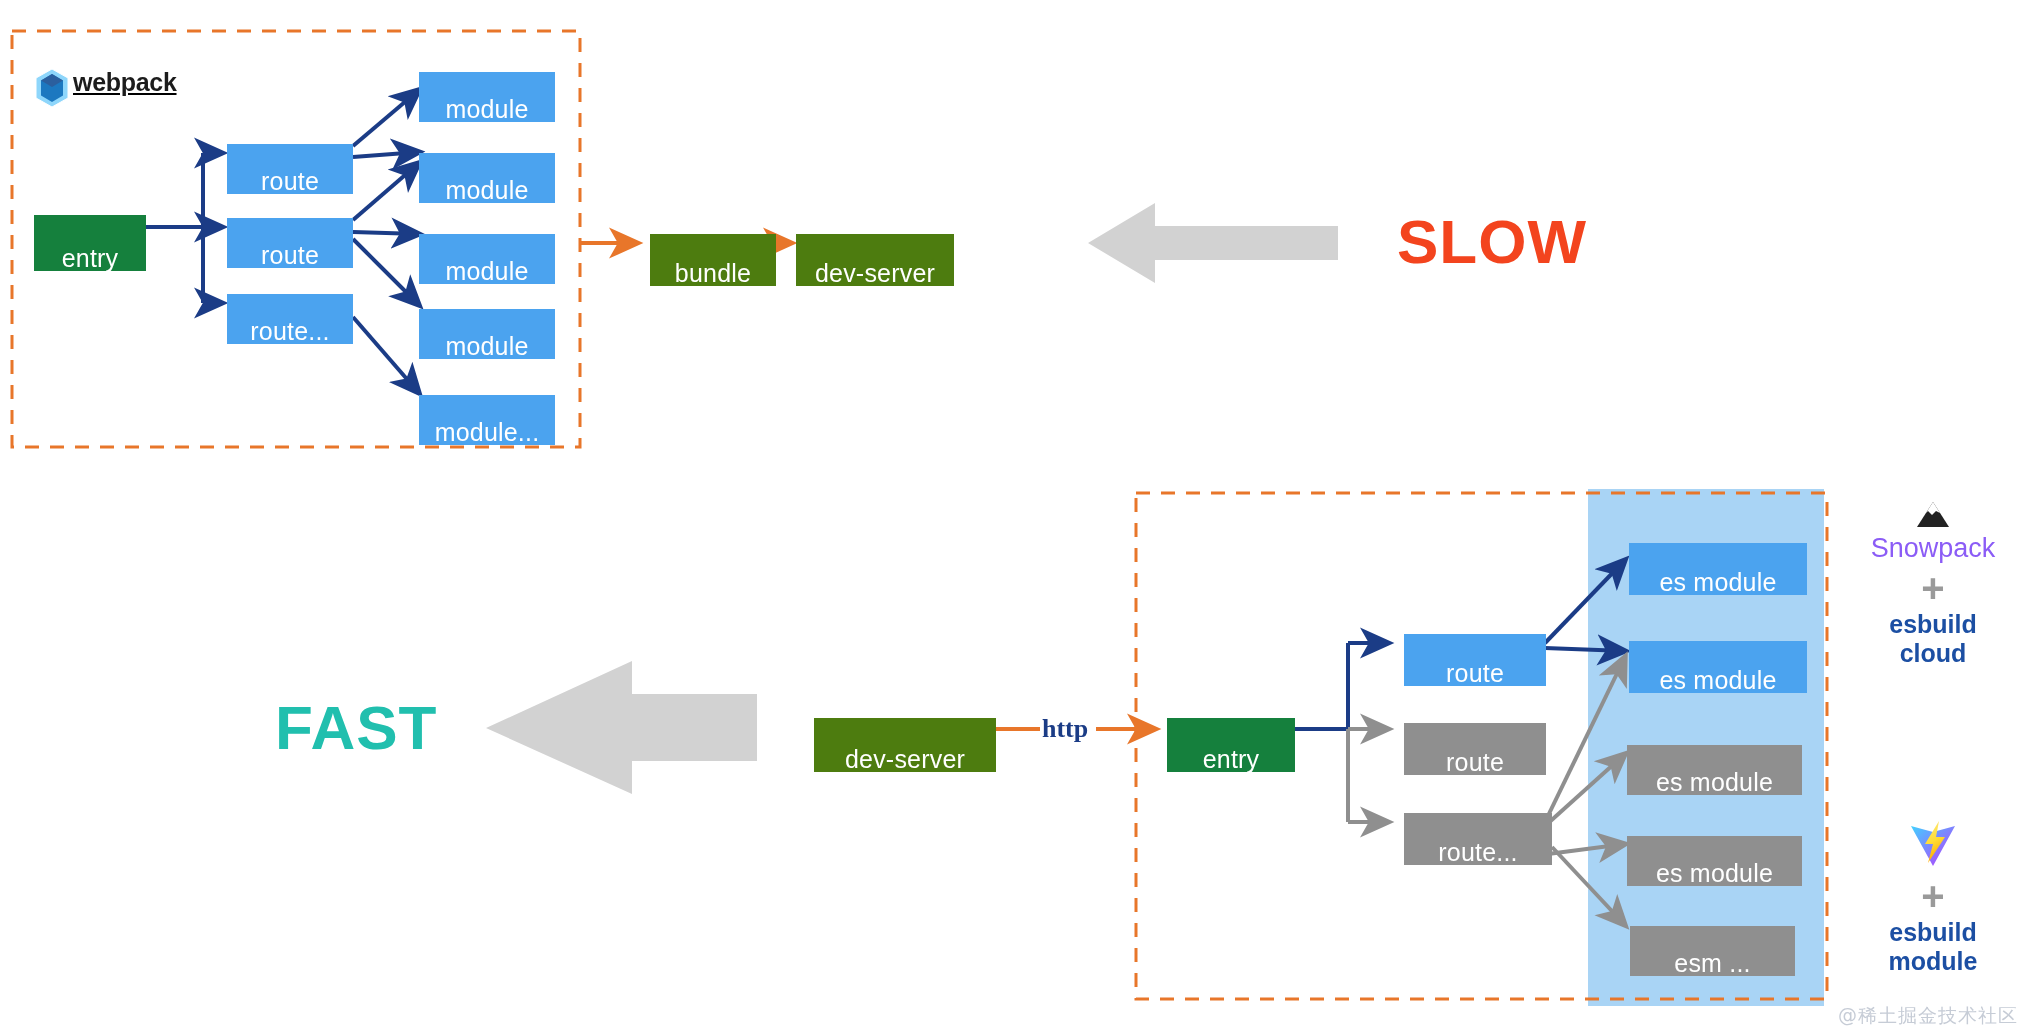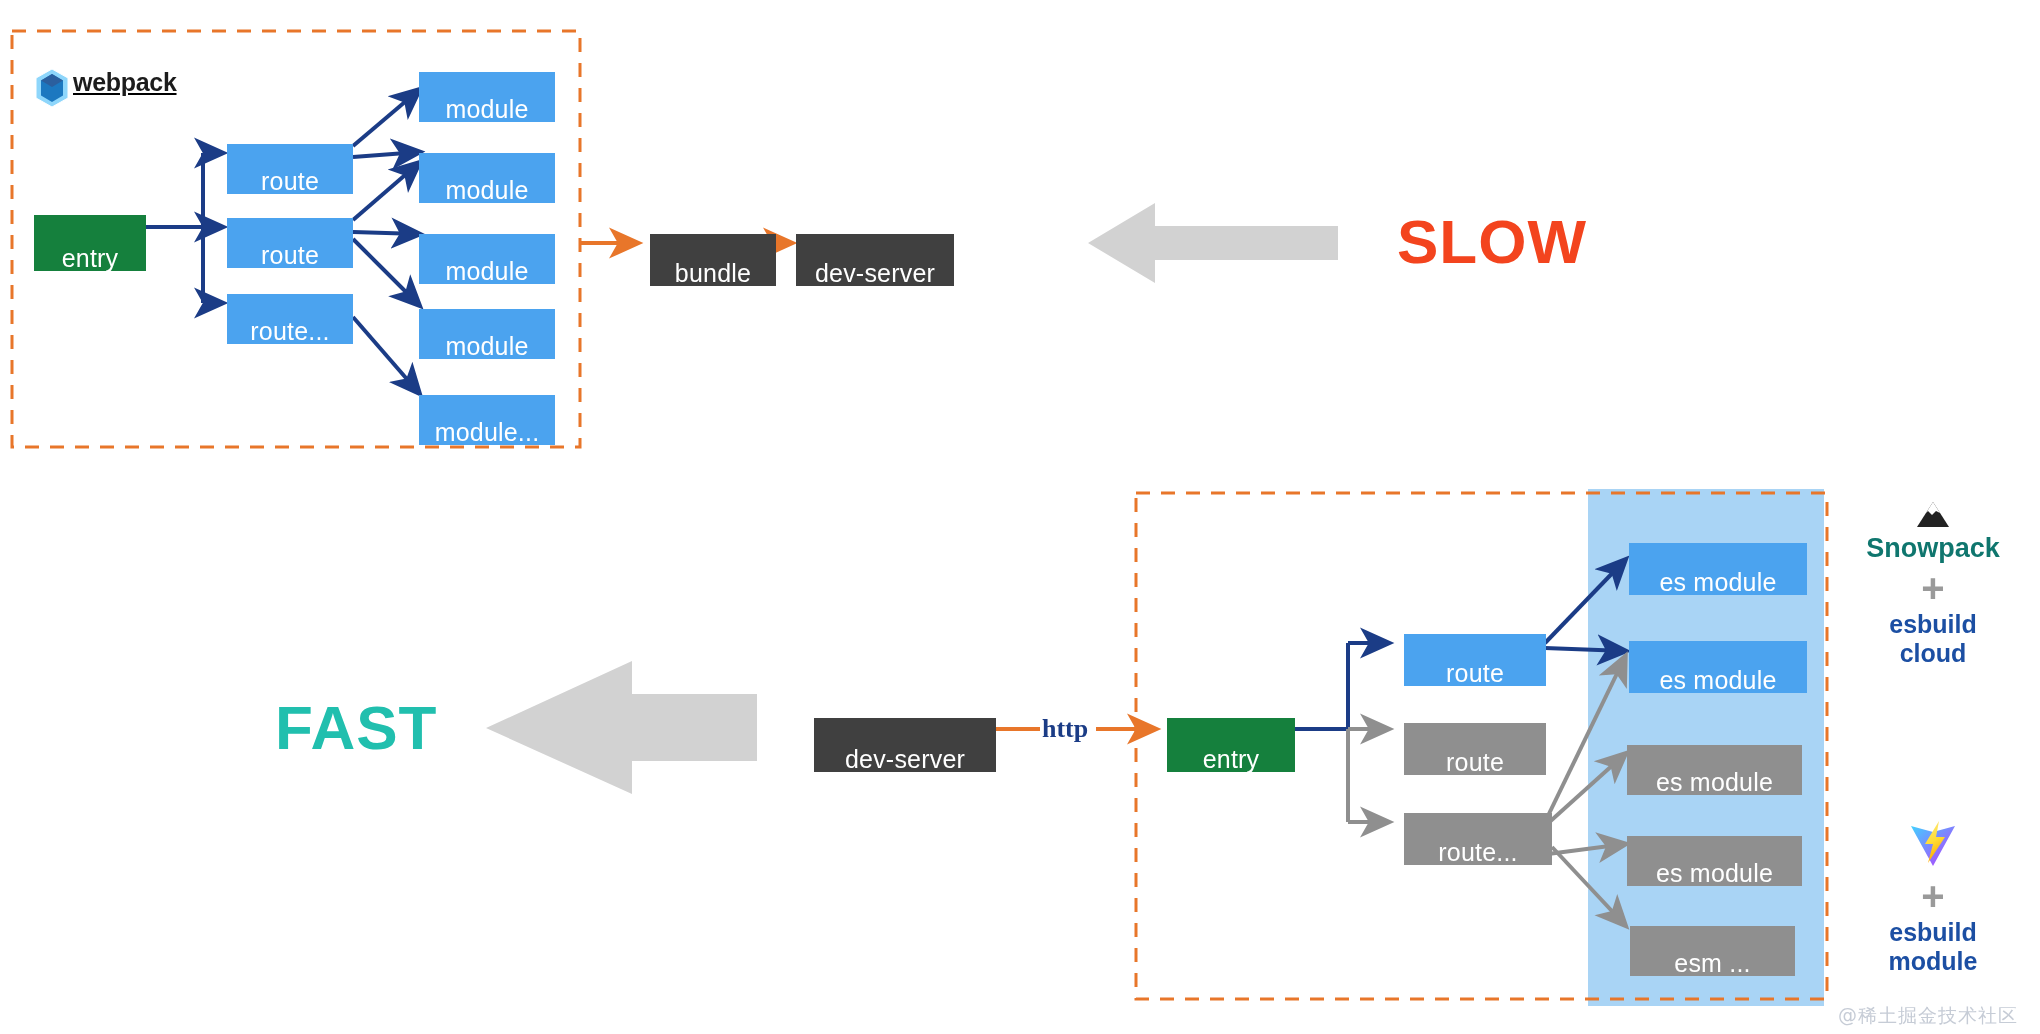--- a/index.html
+++ b/index.html
@@ -6,33 +6,33 @@
   body{width:2040px;height:1034px;overflow:hidden;
        font-family:"Liberation Sans","DejaVu Sans",sans-serif;}
   #canvas{position:relative;width:2040px;height:1034px;background:#fff;}
   svg.layer{position:absolute;left:0;top:0;width:2040px;height:1034px;}
 
   .node{position:absolute;display:flex;align-items:flex-end;justify-content:center;
         color:#ffffff;font-weight:400;letter-spacing:.2px;line-height:1;margin-top:16px;}
   .n-entry{background:#15803d;}
   .n-blue{background:#4ba3ef;}
   .n-gray{background:#8f8f8f;}
-  .n-purple{background:#404040;}
+  .n-purple{background:#4d7c0f;}
 
   .wp-logo{position:absolute;display:flex;gap:3px;text-decoration:underline;}
   .wp-logo .txt{font-size:25px;font-weight:700;color:#1c1c1c;letter-spacing:-.3px;}
 
   .big-word{position:absolute;font-weight:700;line-height:1;}
   .slow{color:#f3441e;font-size:62px;letter-spacing:1px;}
   .fast{color:#21bfae;font-size:62px;letter-spacing:1px;}
 
   .http-lbl{position:absolute;color:#1b3c86;font-size:26px;font-weight:700;font-family:Liberation Serif, serif;}
 
   .brand{position:absolute;text-align:center;width:190px;}
-  .brand .name{font-size:27px;font-weight:700;color:#0f766e;line-height:1.05;}
+  .brand .name{font-size:27px;font-weight:400;color:#8b5cf6;line-height:1.05;}
   .brand .plus{font-size:40px;font-weight:700;color:#9a9a9a;line-height:1;margin:6px 0 2px;}
   .brand .sub{font-size:25px;font-weight:700;color:#1c4fa3;line-height:1.15;}
 
   .watermark{position:absolute;color:#c6ccd6;font-size:19px;letter-spacing:1px;
              font-family:"DejaVu Sans",sans-serif;}
 </style>
 </head>
 <body>
 
 <div id="canvas">

